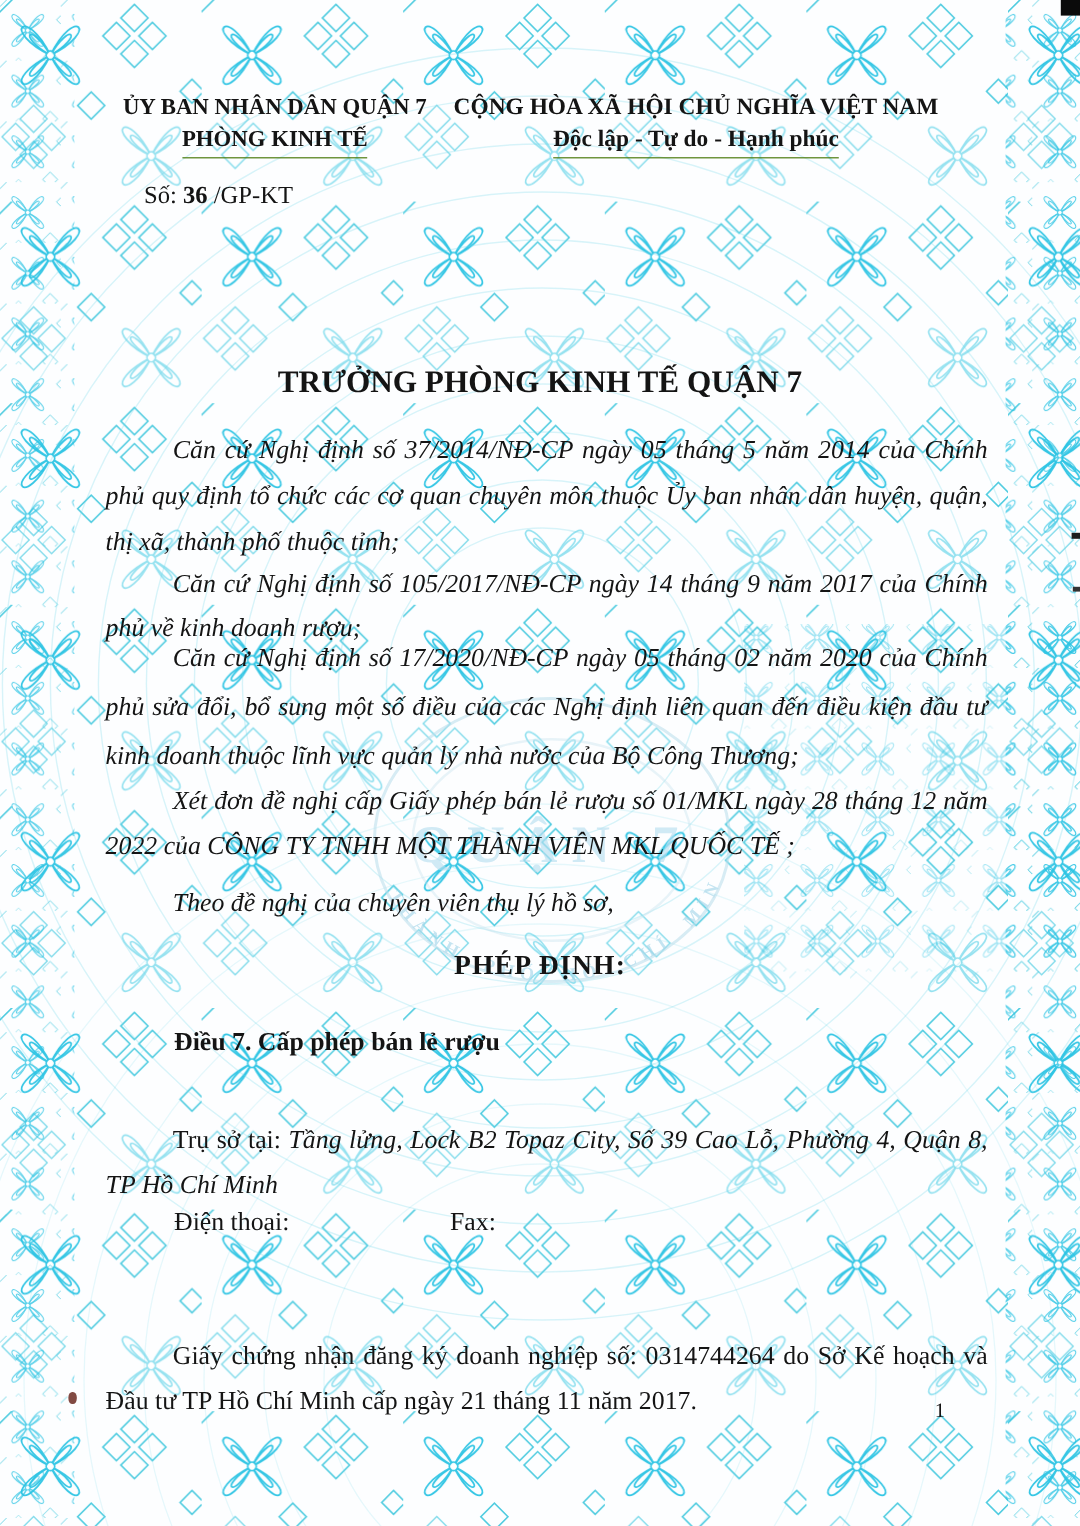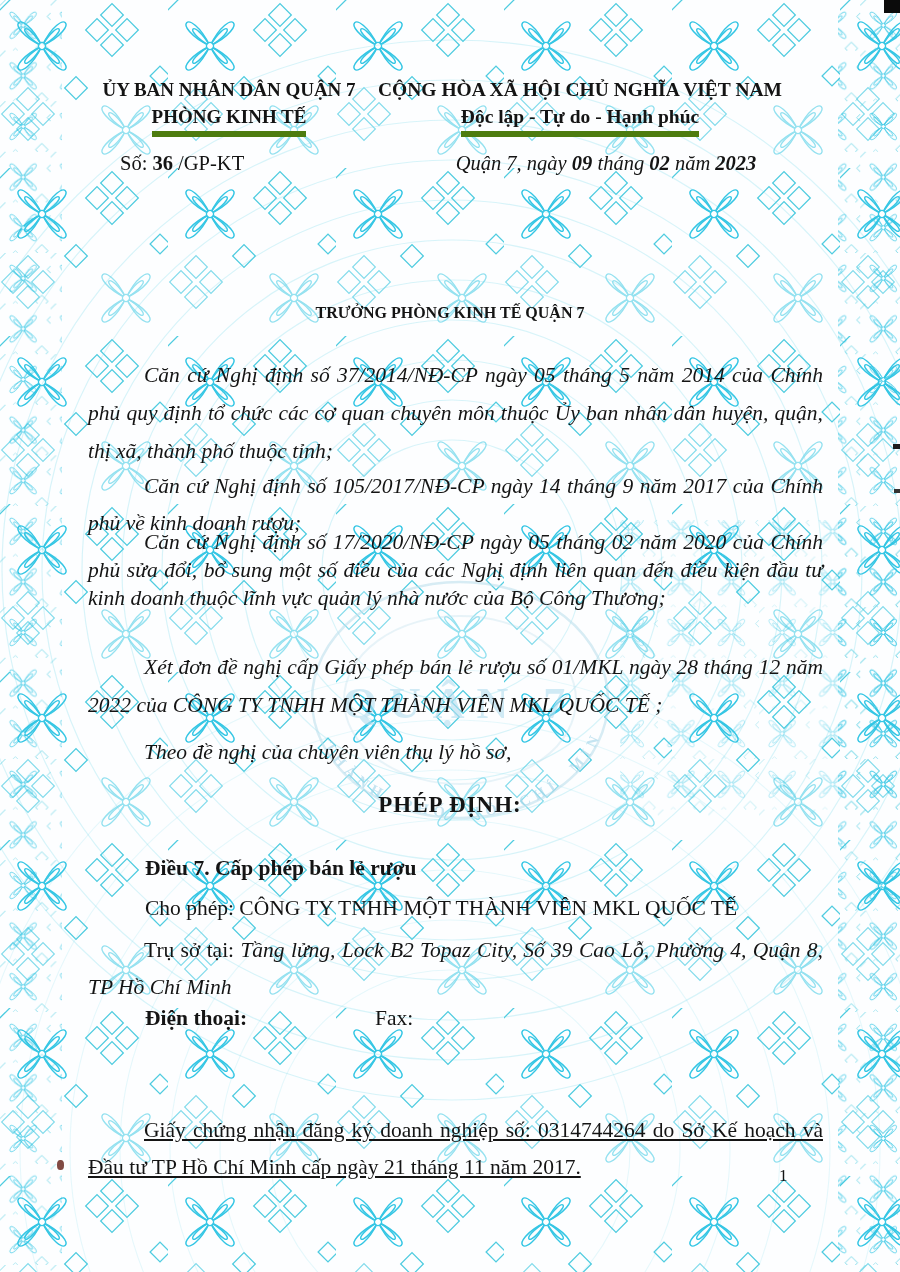--- a/index.html
+++ b/index.html
@@ -19,55 +19,55 @@
   .fl-b { stroke:#8fe0ef; stroke-width:1.4; }
   .dm   { stroke:#45c9de; stroke-width:1.3; }
   .dm2  { stroke:#7edaea; stroke-width:1.2; }
 
   
   .blk { position:absolute; }
   .hdr-left  { top:76px; left:98px;  width:262px; text-align:center;
                font-weight:bold; font-size:19px; line-height:27px; }
   .hdr-right { top:76px; left:368px; width:424px; text-align:center;
                font-weight:bold; font-size:19.5px; line-height:27px; }
-  .u { display:inline-block; border-bottom:6px solid #4d7c0f; padding-bottom:1px; }
+  .u { display:inline-block; border-bottom:1px solid #4d7c0f; padding-bottom:1px; }
 
   .so-line   { top:152px; left:120px; font-size:20.5px; }
   .so-line .b { font-weight:bold; }
   .date-line { top:152px; left:424px; width:364px; text-align:center;
                font-style:italic; font-size:20.5px; }
   .date-line .b { font-weight:bold; }
 
   .title-main   { top:226px; left:0; width:900px; text-align:center;
                   font-size:27px; font-weight:bold; letter-spacing:0.5px; }
   .title-issuer { top:304px; left:0; width:900px; text-align:center;
-                  font-size:16px; font-weight:bold; }
+                  font-size:26px; font-weight:bold; }
 
   .para { position:absolute; left:88px; width:735px; font-style:italic;
           font-size:21.5px; line-height:38px; text-align:justify;
           text-indent:56px; }
   .p1 { top:356px; }
   .p2 { top:468px; line-height:37px; }
-  .p3 { top:528px; line-height:28px; }
+  .p3 { top:528px; line-height:41px; }
   .p4 { top:648px; }
   .p5 { top:733px; }
 
   .decision-heading { top:792px; left:0; width:900px; text-align:center;
                       font-size:23px; font-weight:bold; letter-spacing:1px; }
   .article  { top:856px; left:145px; font-size:21.5px; font-weight:bold; }
   .cho-phep { top:896px; left:145px; font-size:21.5px; }
 
   .hangpara { position:absolute; left:88px; width:735px; font-size:21.5px;
               line-height:37px; text-align:justify; text-indent:56px; }
   .tru-so   { top:932px; }
   .dia-diem { top:1042px; }
-  .reg      { top:1112px;text-decoration:underline; }
+  .reg      { top:1112px; }
   .addr { font-style:italic; }
 
-  .phone-lbl { top:1006px; left:145px; font-size:21.5px;font-weight:bold; }
+  .phone-lbl { top:1006px; left:145px; font-size:21.5px; }
   .fax-lbl   { top:1006px; left:375px; font-size:21.5px; }
 
   .page-num { top:1166px; left:779px; font-size:17px; }
 
   
   .corner-black { position:absolute; left:884px; top:0; width:16px; height:13px; background:#0b0b0b; }
   .edge-dash1   { position:absolute; left:893px; top:444px; width:7px; height:5px; background:#1d1d1d; }
   .edge-dash2   { position:absolute; left:894px; top:489px; width:6px; height:4px; background:#343434; }
   .speck        { position:absolute; left:57px; top:1160px; width:7px; height:10px;
                   background:#6b2a22; border-radius:45%; opacity:.85; }
@@ -172,35 +172,33 @@
       <div><span class="u">PHÒNG KINH TẾ</span></div>
     </div>
 
     <div class="blk hdr-right">
       <div>CỘNG HÒA XÃ HỘI CHỦ NGHĨA VIỆT NAM</div>
       <div><span class="u">Độc lập - Tự do - Hạnh phúc</span></div>
     </div>
 
     <div class="blk so-line"><span>Số: </span><span class="b">36</span><span> /GP-KT</span></div>
 
-    <div class="blk date-line"><span>Quận 7, ngày </span><span class="b">09</span><span> tháng </span><span class="b">02</span><span> năm </span><span class="b">2023</span></div>
 
     <div class="blk title-issuer">TRƯỞNG PHÒNG KINH TẾ QUẬN 7</div>
 
     <div class="para p1">Căn cứ Nghị định số 37/2014/NĐ-CP ngày 05 tháng 5 năm 2014 của Chính phủ quy định tổ chức các cơ quan chuyên môn thuộc Ủy ban nhân dân huyện, quận, thị xã, thành phố thuộc tỉnh;</div>
     <div class="para p2">Căn cứ Nghị định số 105/2017/NĐ-CP ngày 14 tháng 9 năm 2017 của Chính phủ về kinh doanh rượu;</div>
     <div class="para p3">Căn cứ Nghị định số 17/2020/NĐ-CP ngày 05 tháng 02 năm 2020 của Chính phủ sửa đổi, bổ sung một số điều của các Nghị định liên quan đến điều kiện đầu tư kinh doanh thuộc lĩnh vực quản lý nhà nước của Bộ Công Thương;</div>
     <div class="para p4">Xét đơn đề nghị cấp Giấy phép bán lẻ rượu số 01/MKL ngày 28 tháng 12 năm 2022 của CÔNG TY TNHH MỘT THÀNH VIÊN MKL QUỐC TẾ ;</div>
     <div class="para p5">Theo đề nghị của chuyên viên thụ lý hồ sơ,</div>
 
     <div class="blk decision-heading">PHÉP ĐỊNH:</div>
 
     <div class="blk article">Điều 7. Cấp phép bán lẻ rượu</div>
 
-    <div class="blk cho-phep"><span>Cho phép: </span><span>CÔNG TY TNHH MỘT THÀNH VIÊN MKL QUỐC TẾ</span></div>
 
     <div class="hangpara tru-so"><span>Trụ sở tại: </span><span class="addr">Tầng lửng, Lock B2 Topaz City, Số 39 Cao Lỗ, Phường 4, Quận 8, TP Hồ Chí Minh</span></div>
 
     <div class="blk phone-lbl">Điện thoại:</div>
     <div class="blk fax-lbl">Fax:</div>
 
 
     <div class="hangpara reg">Giấy chứng nhận đăng ký doanh nghiệp số: 0314744264 do Sở Kế hoạch và Đầu tư TP Hồ Chí Minh cấp ngày 21 tháng 11 năm 2017.</div>
 
     <div class="blk page-num">1</div>

